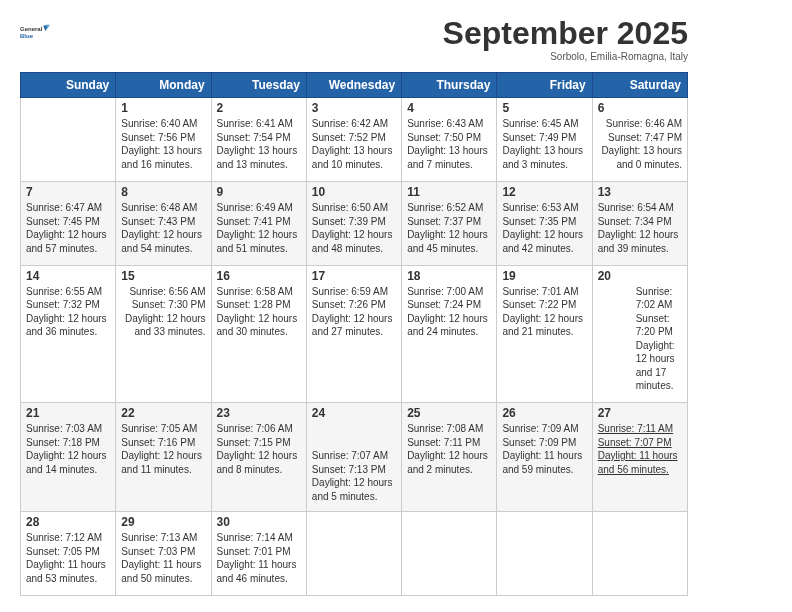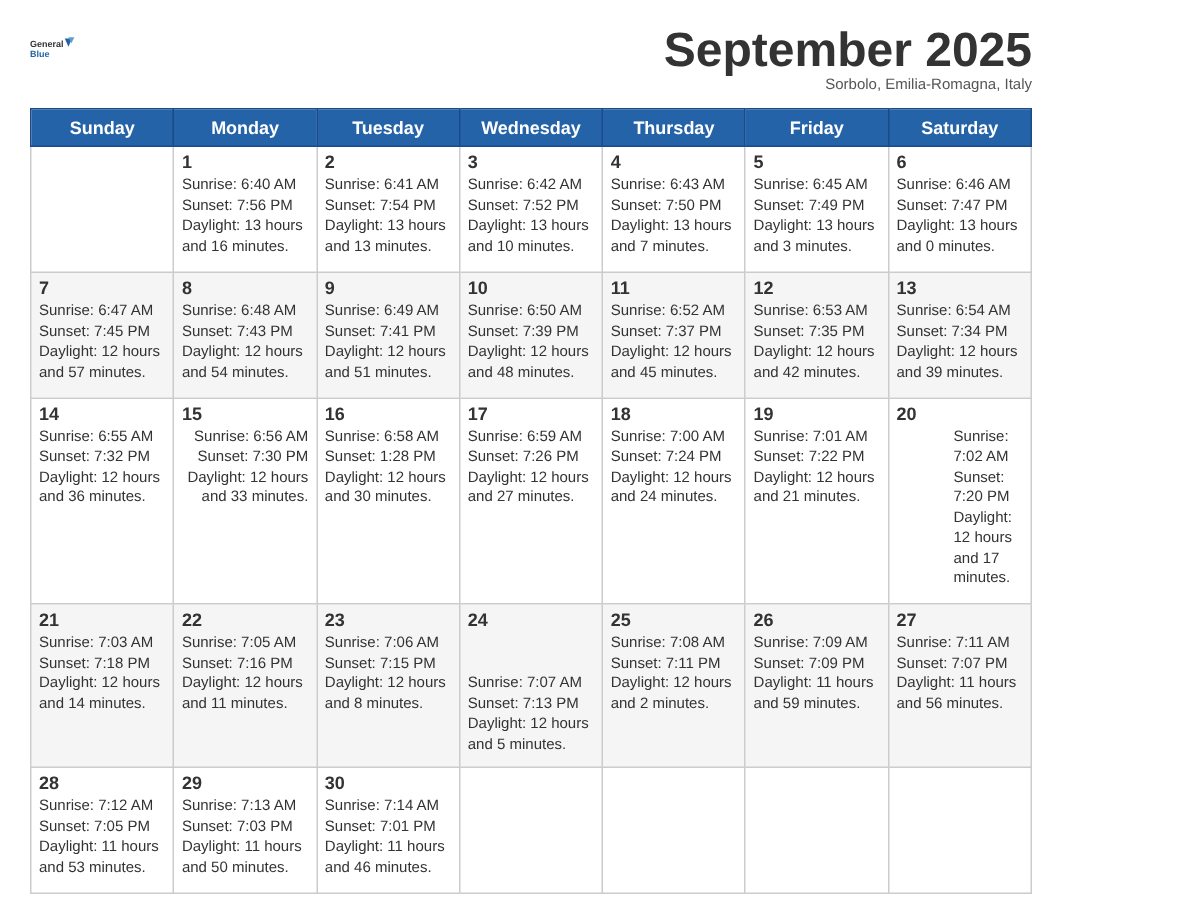--- a/index.html
+++ b/index.html
@@ -47,21 +47,21 @@
       color: #555;
     }
     .calendar-table {
       width: 100%;
       border-collapse: collapse;
       flex: 1;
     }
     .calendar-table th {
       background-color: #2563a8;
       color: #fff;
-      text-align: center;
+      text-align: right;
       padding: 5px 6px;
       font-size: 12px;
       font-weight: bold;
       border: 1px solid #1a4a8a;
     }
     .calendar-table td {
       border: 1px solid #ccc;
       vertical-align: top;
       padding: 3px 5px;
       width: calc(100% / 7);
@@ -155,21 +155,21 @@
           </td>
           <td>
             <div class="day-number">5</div>
             <div class="day-info" style="white-space: pre-line;">Sunrise: 6:45 AM
 Sunset: 7:49 PM
 Daylight: 13 hours
 and 3 minutes.</div>
           </td>
           <td>
             <div class="day-number">6</div>
-            <div class="day-info" style="white-space: pre-line;">Sunrise: 6:46 AM
+            <div class="day-info" style="white-space: pre-line; text-align: right;">Sunrise: 6:46 AM
 Sunset: 7:47 PM
 Daylight: 13 hours
 and 0 minutes.</div>
           </td>
         </tr>
         <tr>
           <td>
             <div class="day-number">7</div>
             <div class="day-info" style="white-space: pre-line;">Sunrise: 6:47 AM
 Sunset: 7:45 PM
@@ -308,21 +308,21 @@
           </td>
           <td>
             <div class="day-number">26</div>
             <div class="day-info" style="white-space: pre-line;">Sunrise: 7:09 AM
 Sunset: 7:09 PM
 Daylight: 11 hours
 and 59 minutes.</div>
           </td>
           <td>
             <div class="day-number">27</div>
-            <div class="day-info" style="white-space: pre-line;">Sunrise: 7:11 AM
+            <div class="day-info" style="white-space: pre-line; text-decoration: underline;">Sunrise: 7:11 AM
 Sunset: 7:07 PM
 Daylight: 11 hours
 and 56 minutes.</div>
           </td>
         </tr>
         <tr>
           <td>
             <div class="day-number">28</div>
             <div class="day-info" style="white-space: pre-line;">Sunrise: 7:12 AM
 Sunset: 7:05 PM

